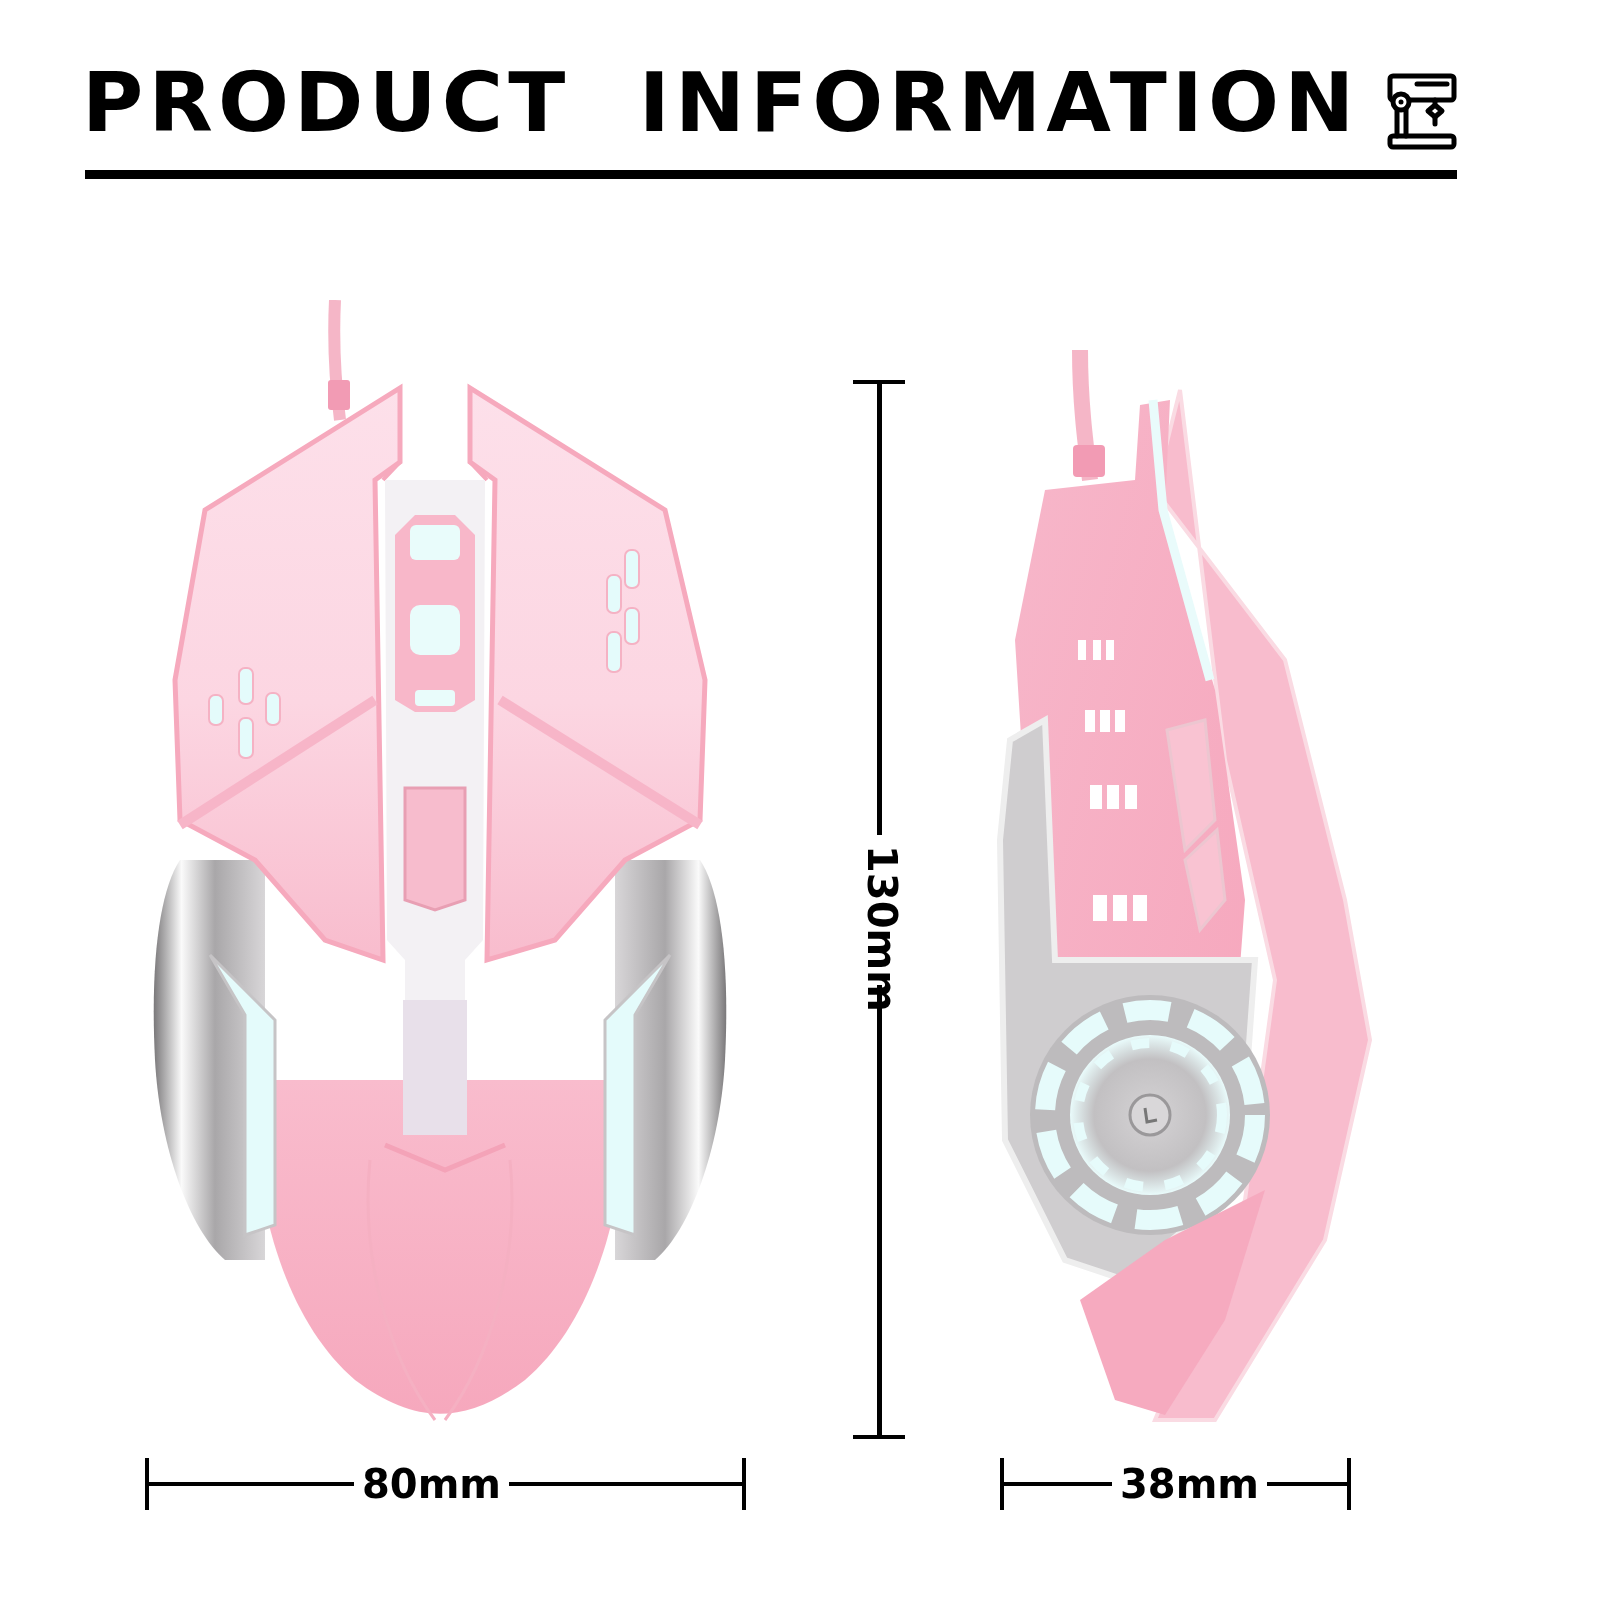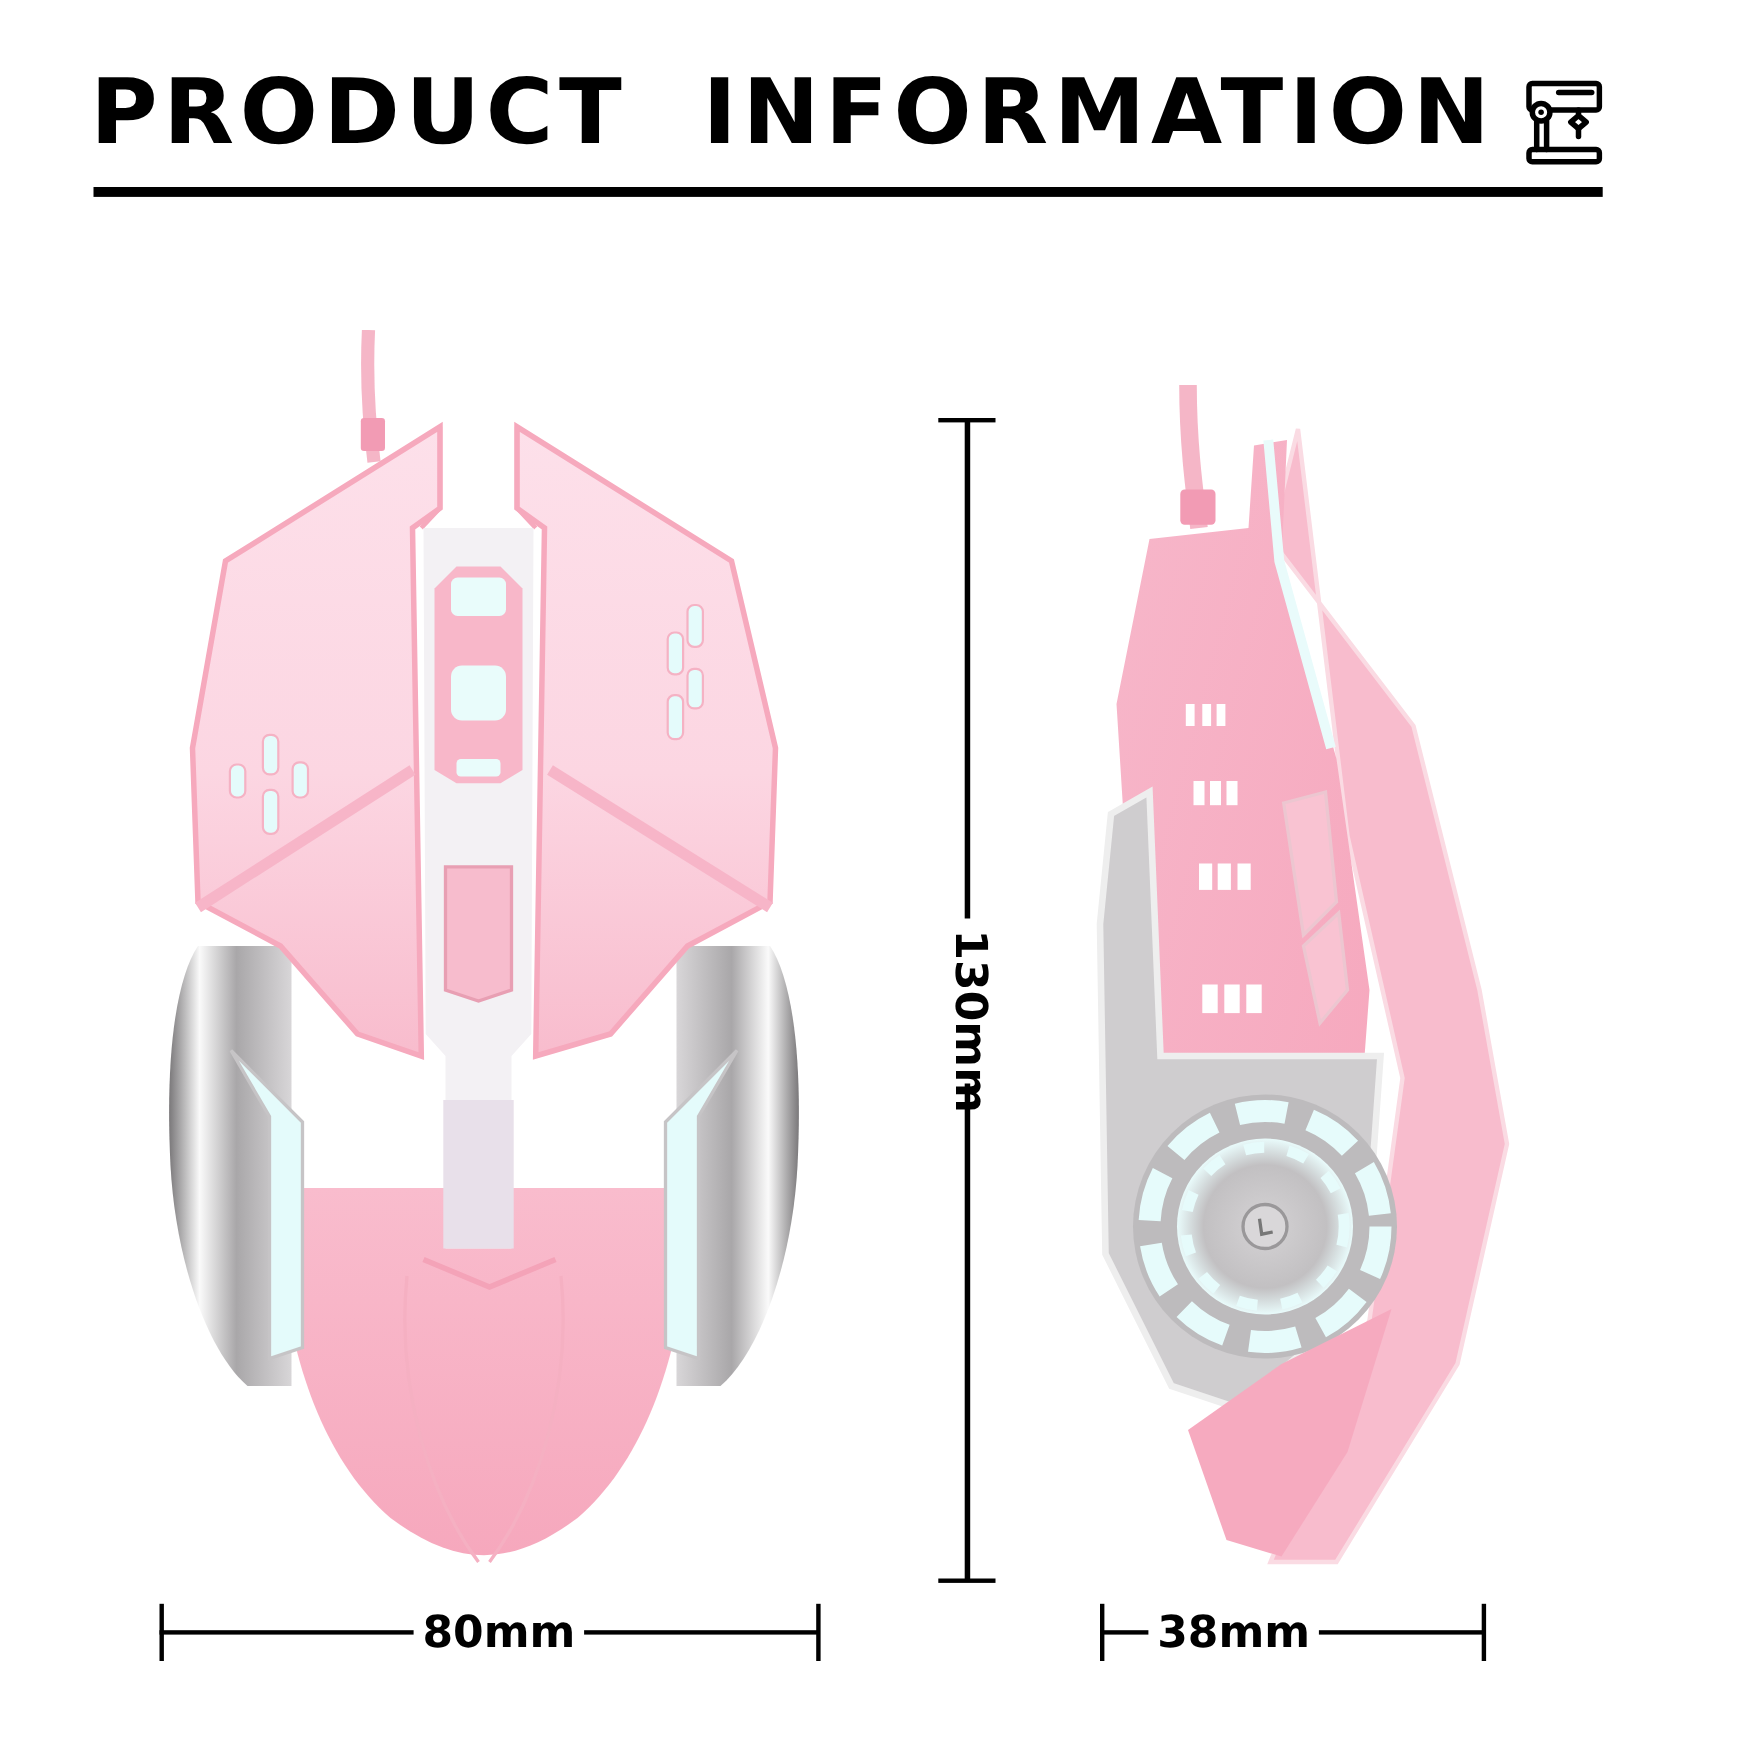--- a/index.html
+++ b/index.html
@@ -156,23 +156,23 @@
     <circle cx="165" cy="775" r="20" fill="#d9d7d9" stroke="#9a989a" stroke-width="3"></circle>
     <path d="M160 768 L162 782 L172 780" stroke="#777" stroke-width="3" fill="none"></path>
   </g>
 
   <path d="M95 960 L180 900 L280 850 L240 980 L180 1075 L130 1060 Z" fill="#f6aabf"></path>
 </svg>
 
 <div class="dim-line" style="left:145px; top:1458px; width:4px; height:52px;"></div>
 <div class="dim-line" style="left:145px; top:1482px; width:600px; height:4px;"></div>
 <div class="dim-line" style="left:742px; top:1458px; width:4px; height:52px;"></div>
-<div class="dim-text" style="left:376px; top:1464px;">80mm</div>
+<div class="dim-text" style="left:354px; top:1464px;">80mm</div>
 
 <div class="dim-line" style="left:1000px; top:1458px; width:4px; height:52px;"></div>
 <div class="dim-line" style="left:1000px; top:1482px; width:350px; height:4px;"></div>
 <div class="dim-line" style="left:1347px; top:1458px; width:4px; height:52px;"></div>
-<div class="dim-text" style="left:1044px; top:1464px;">38mm</div>
+<div class="dim-text" style="left:1112px; top:1464px;">38mm</div>
 
 <div class="dim-line" style="left:853px; top:380px; width:52px; height:4px;"></div>
 <div class="dim-line" style="left:877px; top:380px; width:5px; height:1058px;"></div>
 <div class="dim-line" style="left:853px; top:1435px; width:52px; height:4px;"></div>
 <div class="dim-text" style="left:807px; top:890px; transform: rotate(90deg); transform-origin: center; padding:0 10px; width:130px; text-align:center;">130mm</div>
 
 </body></html>

